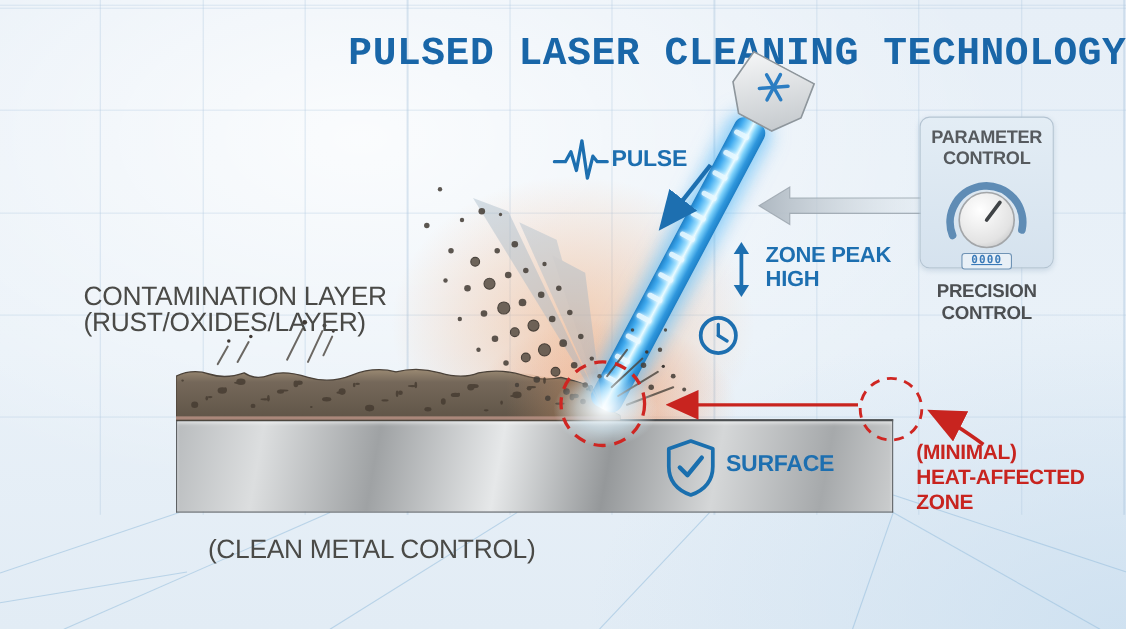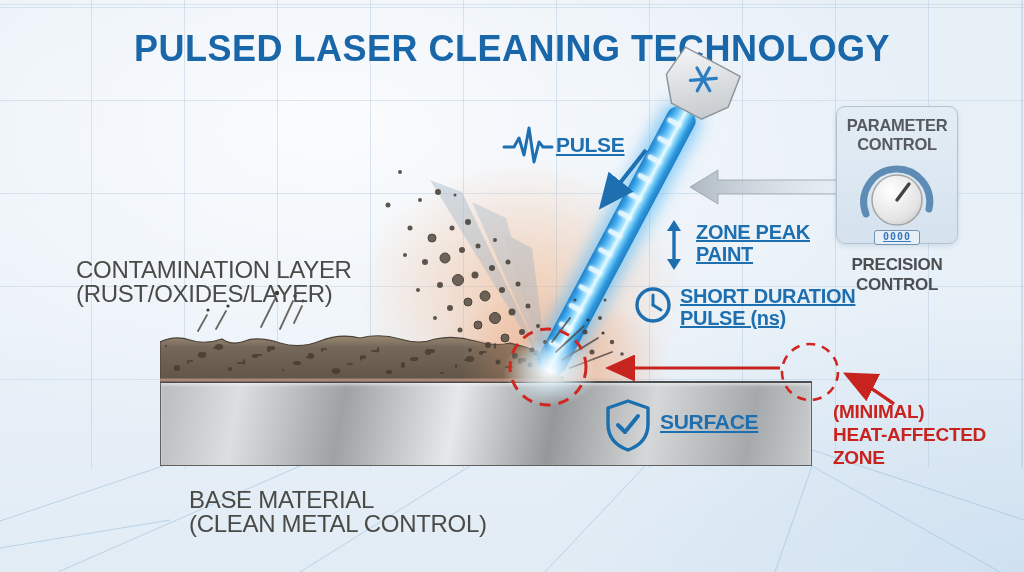--- a/index.html
+++ b/index.html
@@ -13,25 +13,25 @@
   }
   .grid{
     position:absolute;left:0;top:0;right:0;height:468px;pointer-events:none;
     background-image:
       repeating-linear-gradient(to right, rgba(175,200,223,.45) 0 1px, transparent 1px 93px),
       repeating-linear-gradient(to bottom, rgba(175,200,223,.40) 0 1px, transparent 1px 93px);
     background-position:-2px 7px;
   }
   .abs{position:absolute;}
   .title{
-    left:0;top:28px;width:1024px;text-align:center;
-    font-size:36px;font-weight:700;letter-spacing:.5px;color:#1966a8;
+    left:0;top:28px;width:1024px;text-align:right;
+    font-size:36px;font-weight:700;letter-spacing:.5px;color:#1966a8;font-family:Liberation Mono, monospace;
   }
   .lbl{font-weight:400;color:#4a4a47;font-size:24px;line-height:24px;letter-spacing:-.3px;}
-  .blue-lbl{font-weight:700;color:#1d6fb0;font-size:20px;line-height:22px;letter-spacing:-.3px;text-decoration:underline;}
+  .blue-lbl{font-weight:700;color:#1d6fb0;font-size:20px;line-height:22px;letter-spacing:-.3px;}
   .red-lbl{font-weight:700;color:#c8241f;font-size:19px;line-height:23px;letter-spacing:-.3px;}
   .glow{pointer-events:none;}
   
   .metal{
     left:160px;top:381px;width:652px;height:85px;box-sizing:border-box;
     border:1px solid #5e6163;border-top:2px solid #4c4f51;
     background:linear-gradient(100deg,#b9bcbe 0%,#dcdedf 12%,#9fa2a4 28%,#e6e8e9 45%,#95989a 60%,#d5d7d8 75%,#a6a9ab 90%,#cbcdce 100%);
     box-shadow:inset 0 2px 3px rgba(255,255,255,.5);
   }
   
@@ -298,40 +298,35 @@
     <path d="M58,8 L17,60" fill="none" stroke="#1d6fb0" stroke-width="4" marker-end="url(#bluehead)"></path>
   </svg>
 
   <svg class="abs" style="left:662px;top:219px" width="24" height="52" viewBox="0 0 24 52">
     <line x1="12" y1="10" x2="12" y2="42" stroke="#1d6fb0" stroke-width="3.4"></line>
     <polygon points="12,1 5,12 19,12" fill="#1d6fb0"></polygon>
     <polygon points="12,51 5,40 19,40" fill="#1d6fb0"></polygon>
   </svg>
   <div class="abs blue-lbl" style="left:696px;top:221px">
     <div>ZONE PEAK</div>
-    <div>PAINT</div>
+    <div>HIGH</div>
   </div>
 
   <svg class="abs" style="left:633px;top:285px" width="40" height="40" viewBox="0 0 40 40">
     <circle cx="20" cy="20" r="16" fill="none" stroke="#1d6fb0" stroke-width="3.4"></circle>
     <line x1="20" y1="20" x2="20" y2="10" stroke="#1d6fb0" stroke-width="3" stroke-linecap="round"></line>
     <line x1="20" y1="20" x2="28" y2="25" stroke="#1d6fb0" stroke-width="3" stroke-linecap="round"></line>
   </svg>
-  <div class="abs blue-lbl" style="left:680px;top:285px">
-    <div>SHORT DURATION</div>
-    <div>PULSE (ns)</div>
-  </div>
 
   <div class="abs lbl" style="left:76px;top:258px">
     <div>CONTAMINATION LAYER</div>
     <div>(RUST/OXIDES/LAYER)</div>
   </div>
 
   <div class="abs lbl" style="left:189px;top:488px">
-    <div>BASE MATERIAL</div>
     <div>(CLEAN METAL CONTROL)</div>
   </div>
 
   <svg class="abs" style="left:604px;top:398px" width="48" height="54" viewBox="0 0 48 54">
     <path d="M24,3 L44,10 L44,26 C44,40 35,48 24,52 C13,48 4,40 4,26 L4,10 Z" fill="none" stroke="#1a6fae" stroke-width="3.4" stroke-linejoin="round"></path>
     <path d="M14,27 L21,34 L34,18" fill="none" stroke="#1a6fae" stroke-width="4" stroke-linecap="round" stroke-linejoin="round"></path>
   </svg>
   <div class="abs blue-lbl" style="left:660px;top:409px;font-size:21px;line-height:26px">
     <div>SURFACE</div>
   </div>

